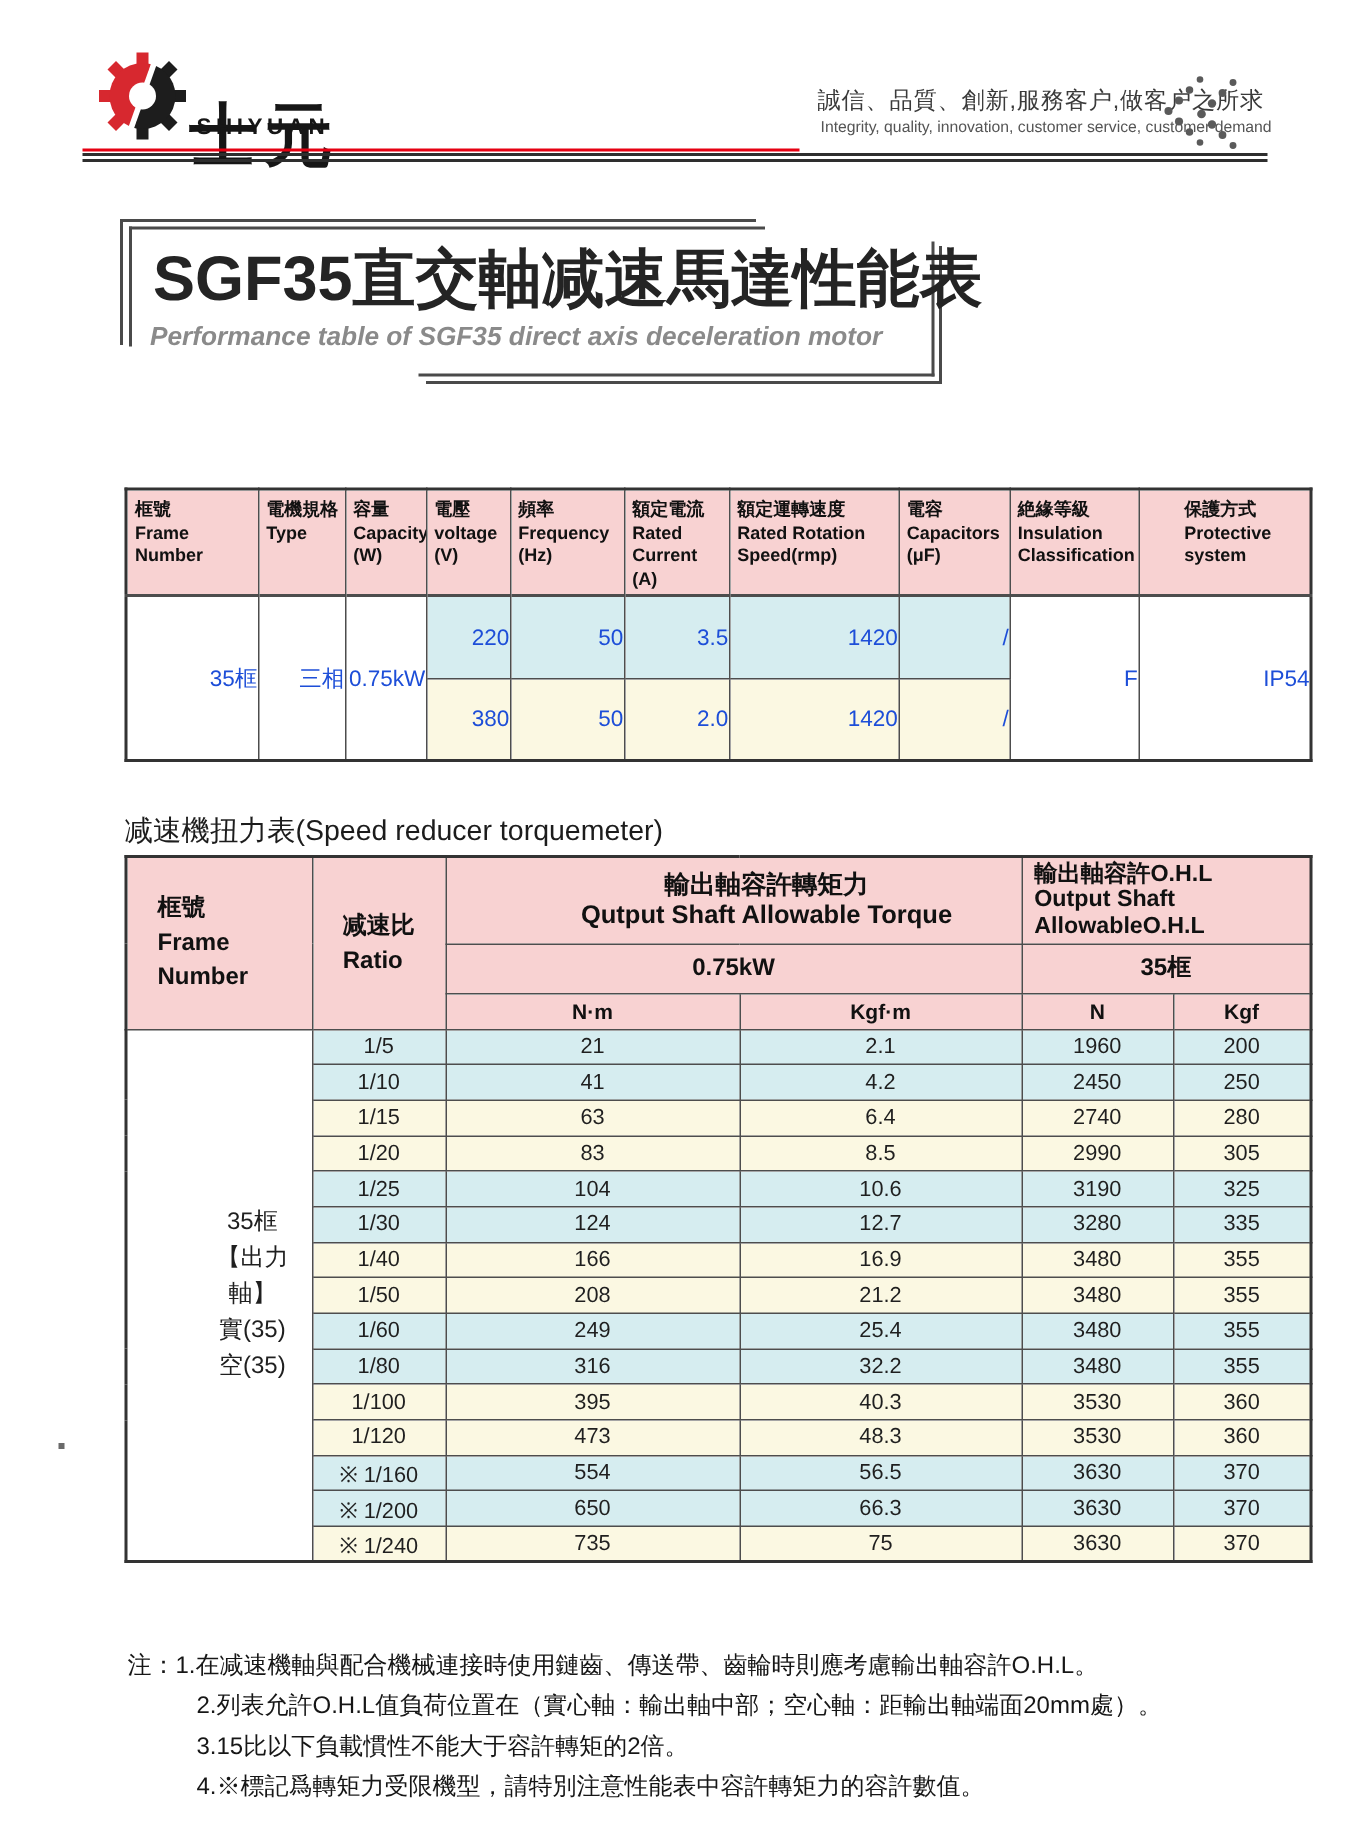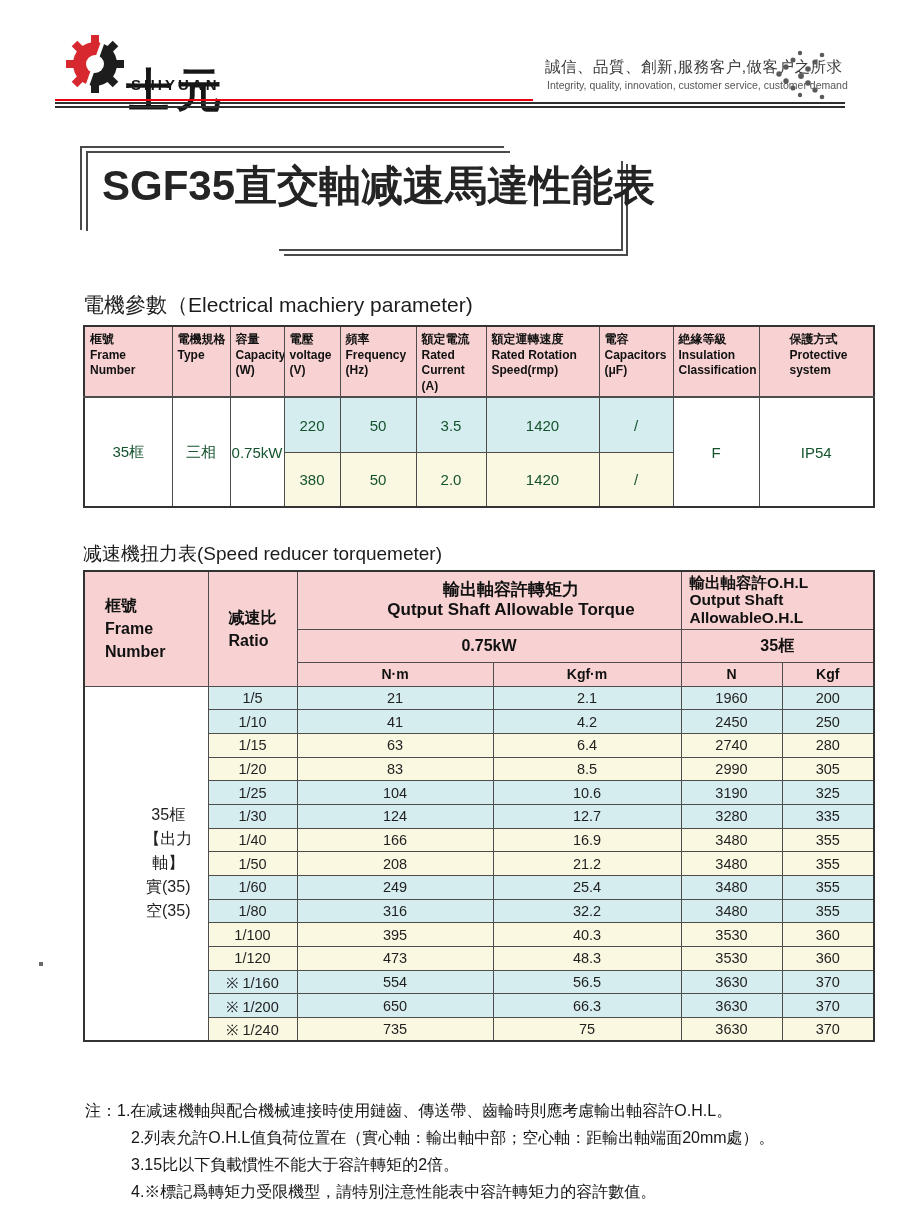--- a/index.html
+++ b/index.html
@@ -37,21 +37,21 @@
   
   table { border-collapse:collapse; table-layout:fixed; }
   th, td { border:1px solid #4d4d4d; overflow:hidden; }
   .t1, .t2 { position:absolute; left:83px; border:2px solid #333; }
   .t1 { top:325px; width:790px; }
   .t2 { top:570px; width:790px; }
   th { background:#f8d2d2; font-weight:bold; color:#111; }
   .t1 thead th { font-size:12px; text-align:left; vertical-align:top; padding:5px 2px 2px 5px; line-height:1.3; border-bottom:2px solid #4d4d4d; }
   .t1 thead tr { height:70px; }
   .t1 tbody tr { height:55px; }
-  .t1 tbody td { text-align:center; font-size:15px; color:#14532d; }
+  .t1 tbody td { text-align:right; font-size:15px; color:#1d4ed8; }
   .t1 td.big { font-size:15px; }
   .pad-lg { padding-left:30px !important;margin-left:44px; }
 
   .band-blue { background:#d6edf0; }
   .band-cream { background:#fbf8e2; }
 
   .t2 thead th { line-height:1.2; }
   .t2 .h1 { height:58px; }
   .t2 .h2 { height:33px; }
   .t2 .h3 { height:24px;padding-left:36px; }
@@ -124,23 +124,23 @@
 
   <div class="abs red-line"></div>
   <div class="abs dark-line"></div>
 
   <div class="abs title-block">
     <div class="tb-frame tb-tl1"></div>
     <div class="tb-frame tb-tl2"></div>
     <div class="tb-frame tb-br1"></div>
     <div class="tb-frame tb-br2"></div>
     <div class="tb-title">SGF35直交軸减速馬達性能表</div>
+    <div class="tb-sub">Performance table of SGF35 direct axis deceleration motor</div>
   </div>
 
-  <div class="abs sec1">電機參數（Electrical machiery parameter)</div>
 
   <table class="t1">
     <colgroup>
       <col style="width:88px">
         <col style="width:58px">
         <col style="width:54px">
         <col style="width:56px">
       <col style="width:76px">
         <col style="width:70px">
         <col style="width:113px">

